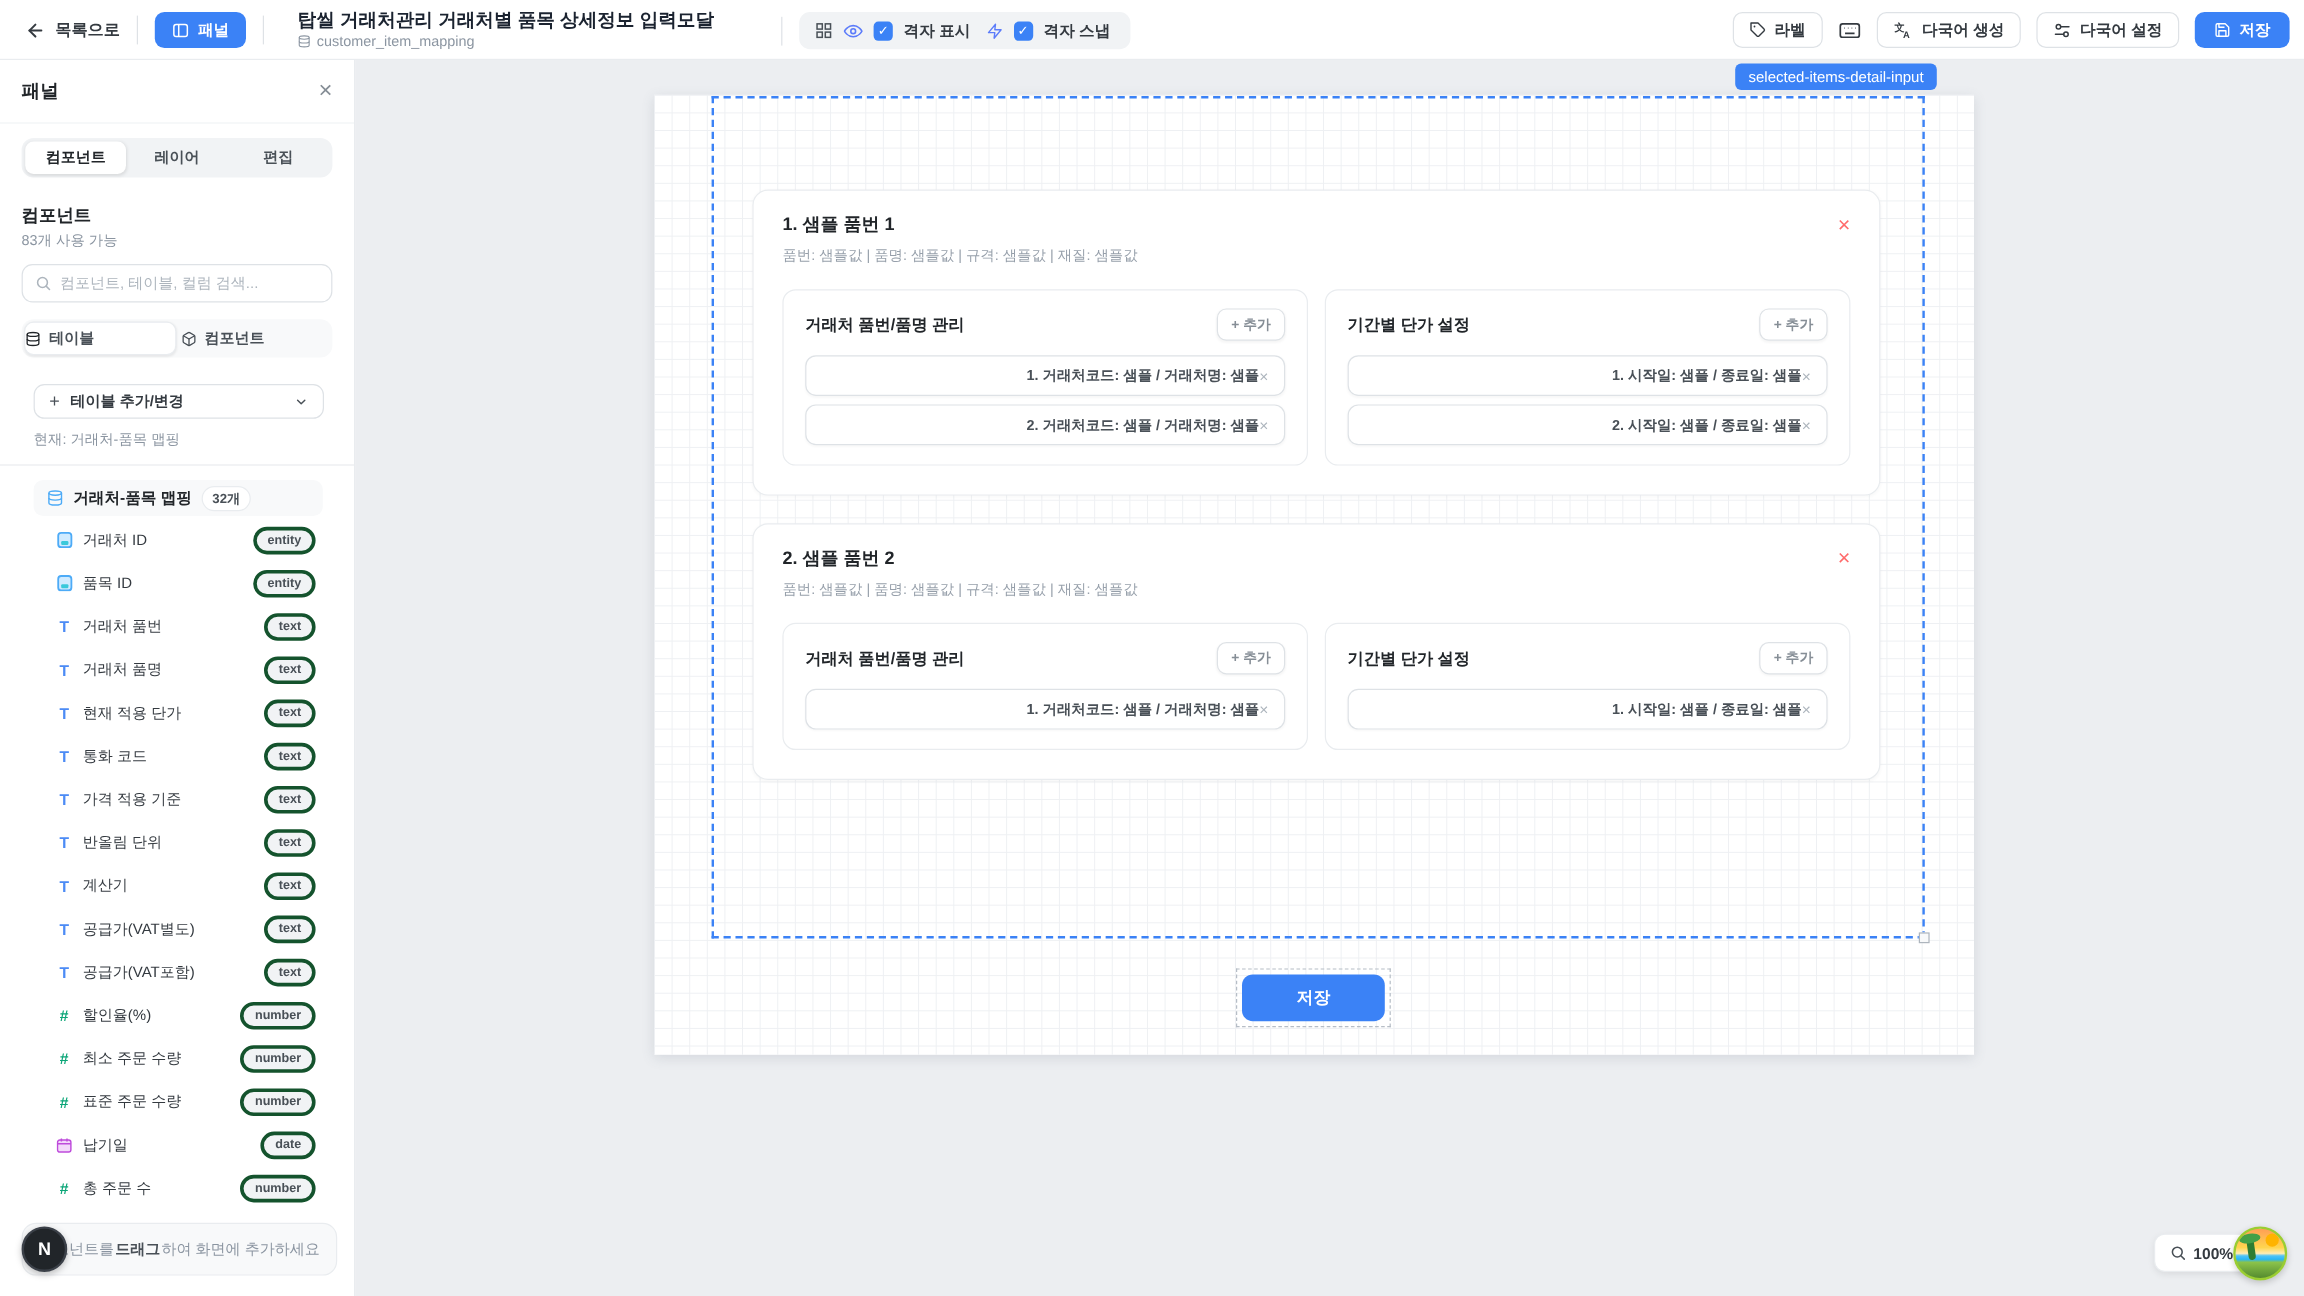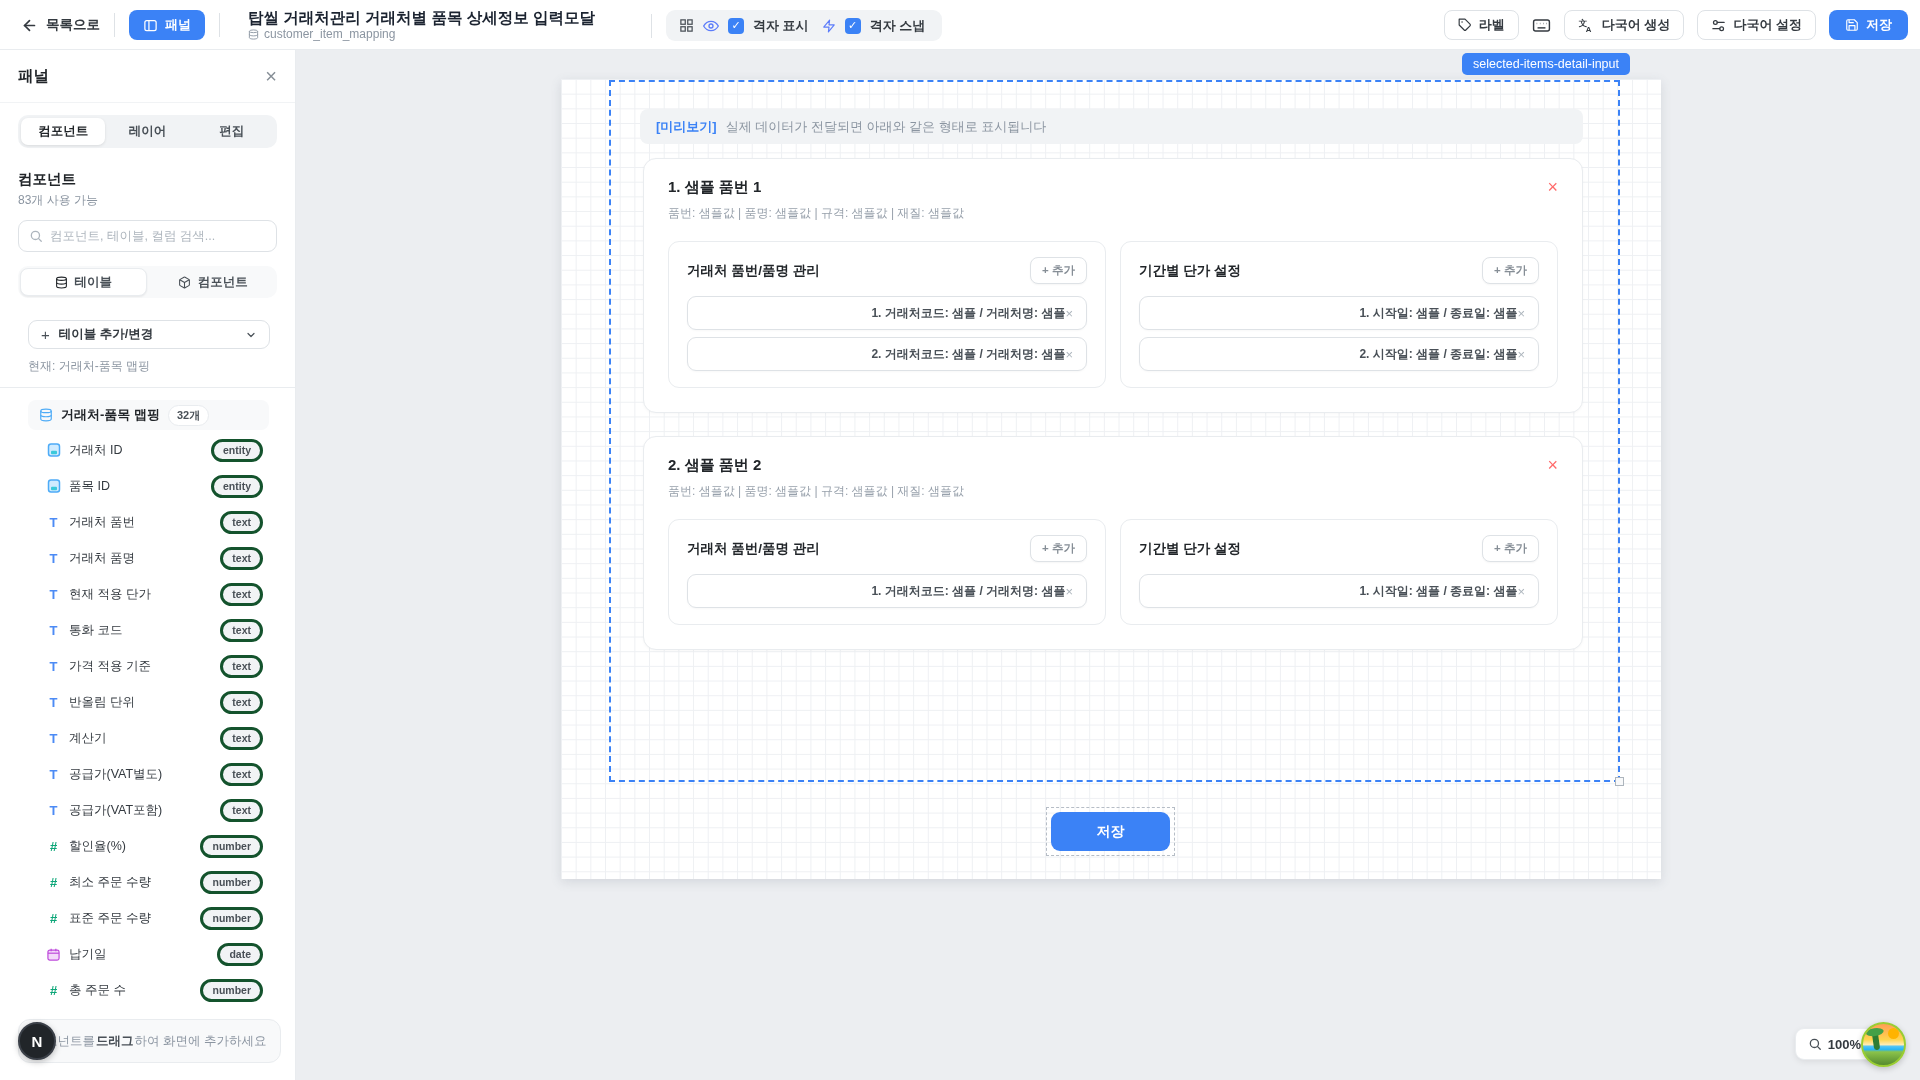--- a/index.html
+++ b/index.html
@@ -49,21 +49,21 @@
   .sb-tab.active { background:#fff; color:#212529; font-weight:700; box-shadow:0 1px 3px rgba(0,0,0,.1); }
   .sb-section { margin:22px 18px 0; }
   .sb-sec-title { font-size:14.5px; font-weight:700; }
   .sb-count { font-size:12px; color:#8b95a1; margin-top:3px; }
   .sb-search { margin:11px 18px 0; height:32px; border:1px solid #dee2e6; border-radius:9px;
     display:flex; align-items:center; padding:0 10px; gap:7px; }
   .sb-search input { border:none; outline:none; flex:1; font-size:12.5px; color:#343a40;
     font-family:inherit; background:transparent; }
   .sb-search input::placeholder { color:#adb5bd; }
   .sb-modes { margin:14px 18px 0; background:#f8f9fa; border-radius:10px; padding:2px; display:flex; gap:4px; }
-  .sb-mode { flex:1; height:28px; display:flex; align-items:center; justify-content:center; gap:7px;
+  .sb-mode { flex:1; height:28px; display:flex; align-items:center; gap:7px;
     border:none; background:transparent; border-radius:8px; font-size:12.5px; font-weight:700; color:#495057; cursor:pointer; }
   .sb-mode.active { background:#fff; border:1px solid #e9ecef; box-shadow:0 1px 2px rgba(0,0,0,.07); }
   .add-table-btn { margin:22px 26px 0 28px; width:242px; height:29px; background:#fff; border:1px solid #dee2e6;
     border-radius:9px; display:flex; align-items:center; padding:0 12px; gap:9px; font-size:12.5px;
     font-weight:600; color:#343a40; cursor:pointer; font-family:inherit; }
   .add-table-btn .grow { flex:1; text-align:left; }
   .plus-g { font-size:15px; color:#495057; font-weight:400; }
   .sb-current { margin:9px 0 0 28px; font-size:12px; color:#8b95a1; }
   .sb-divider { margin:12px 0 0; height:1px; background:#e9ecef; }
   .tbl-group { margin:12px 26px 0 28px; height:30px; background:#f8f9fa; border-radius:8px;
@@ -80,21 +80,21 @@
   .drag-hint { position:absolute; left:18px; right:14px; bottom:17px; height:44px; background:#f8f9fa;
     border:1px solid #e9ecef; border-radius:12px; display:flex; align-items:center; justify-content:center;
     font-size:12.5px; color:#8b95a1; }
   .drag-hint b { color:#495057; margin:0 1px; }
   .n-badge { position:absolute; left:18px; bottom:20px; width:38px; height:38px; border-radius:50%;
     background:#212529; color:#fff; font-size:15px; font-weight:700; display:flex; align-items:center;
     justify-content:center; border:2px solid #3b4048; box-shadow:0 2px 6px rgba(0,0,0,.25); cursor:pointer; z-index:5; }
 
   
   .canvas-area { position:fixed; left:296px; top:50px; right:0; bottom:0; background:#eceef1; }
-  .artboard { position:absolute; left:265px; top:29px; width:1100px; height:800px; background:#fff;
+  .artboard { position:absolute; left:249px; top:29px; width:1100px; height:800px; background:#fff;
     box-shadow:0 3px 10px rgba(90,100,120,.16);
     background-image:linear-gradient(#eef0f3 1px,transparent 1px),linear-gradient(90deg,#eef0f3 1px,transparent 1px);
     background-size:14.68px 14.68px; }
   .selection { position:absolute; left:48px; top:1px; width:1011px; height:702px;
     border:2px dashed #3b82f6; }
   .sel-label { position:absolute; top:-29px; right:-12px; background:#3b82f6; color:#fff; font-size:12.5px;
     font-weight:500; padding:4px 11px; border-radius:5px; white-space:nowrap; }
   .sel-handle { position:absolute; right:-6px; bottom:-6px; width:9px; height:9px; background:#f8f9fa;
     border:1px solid #adb5bd; }
   .preview-banner { position:absolute; left:29px; top:27px; width:943px; height:35px; background:#f1f3f5;
@@ -476,24 +476,20 @@
   <button class="n-badge">N</button>
 </aside>
 
 <main class="canvas-area">
   <div class="artboard">
 
     <div class="selection">
       <div class="sel-label">selected-items-detail-input</div>
       <div class="sel-handle"></div>
 
-      <div class="preview-banner">
-        <span class="pv-tag">[미리보기]</span>
-        <span class="pv-text">실제 데이터가 전달되면 아래와 같은 형태로 표시됩니다</span>
-      </div>
 
       <section class="card card1">
         <div class="card-head">
           <span class="card-title">1. 샘플 품번 1</span>
           <button class="card-close">×</button>
         </div>
         <div class="card-meta">품번: 샘플값 | 품명: 샘플값 | 규격: 샘플값 | 재질: 샘플값</div>
         <div class="panels">
           <div class="subpanel">
             <div class="sp-head">

